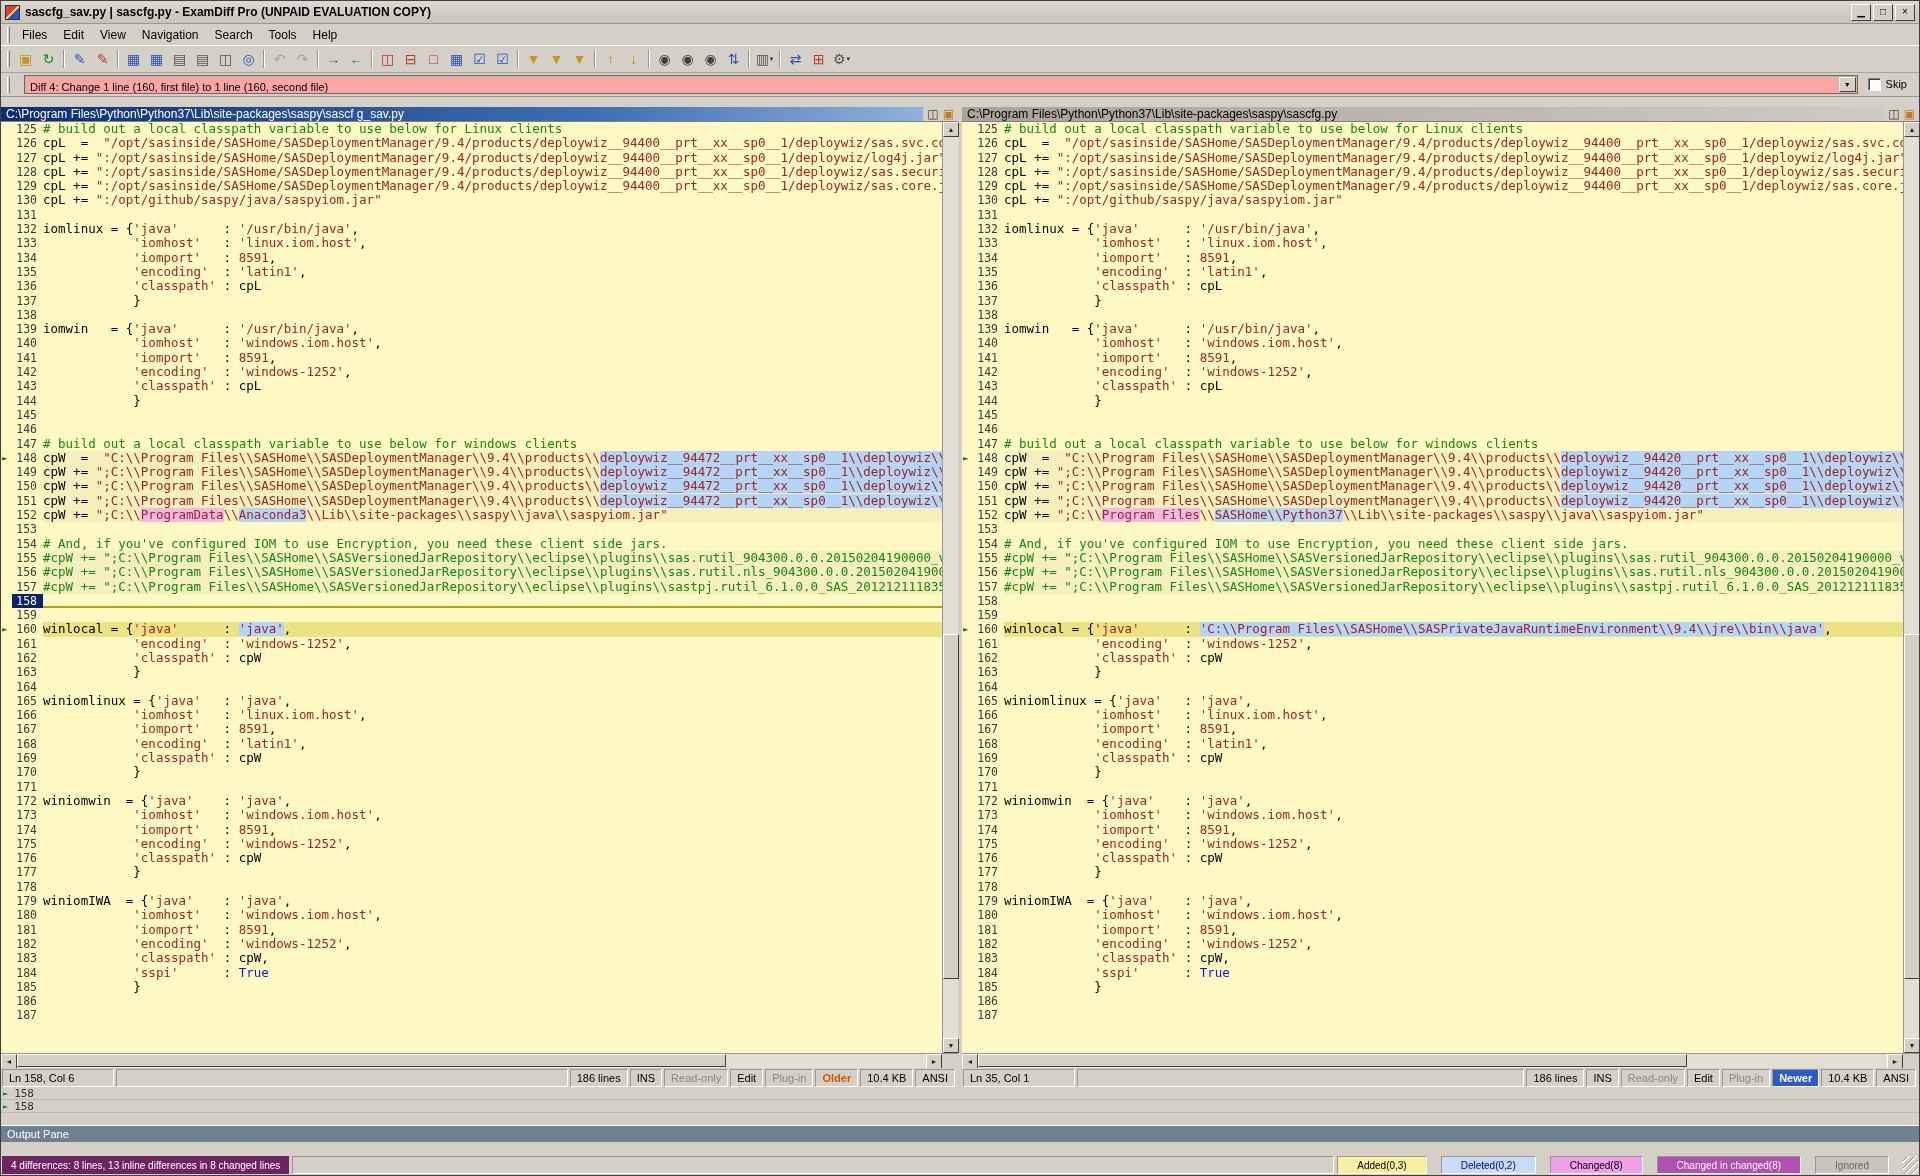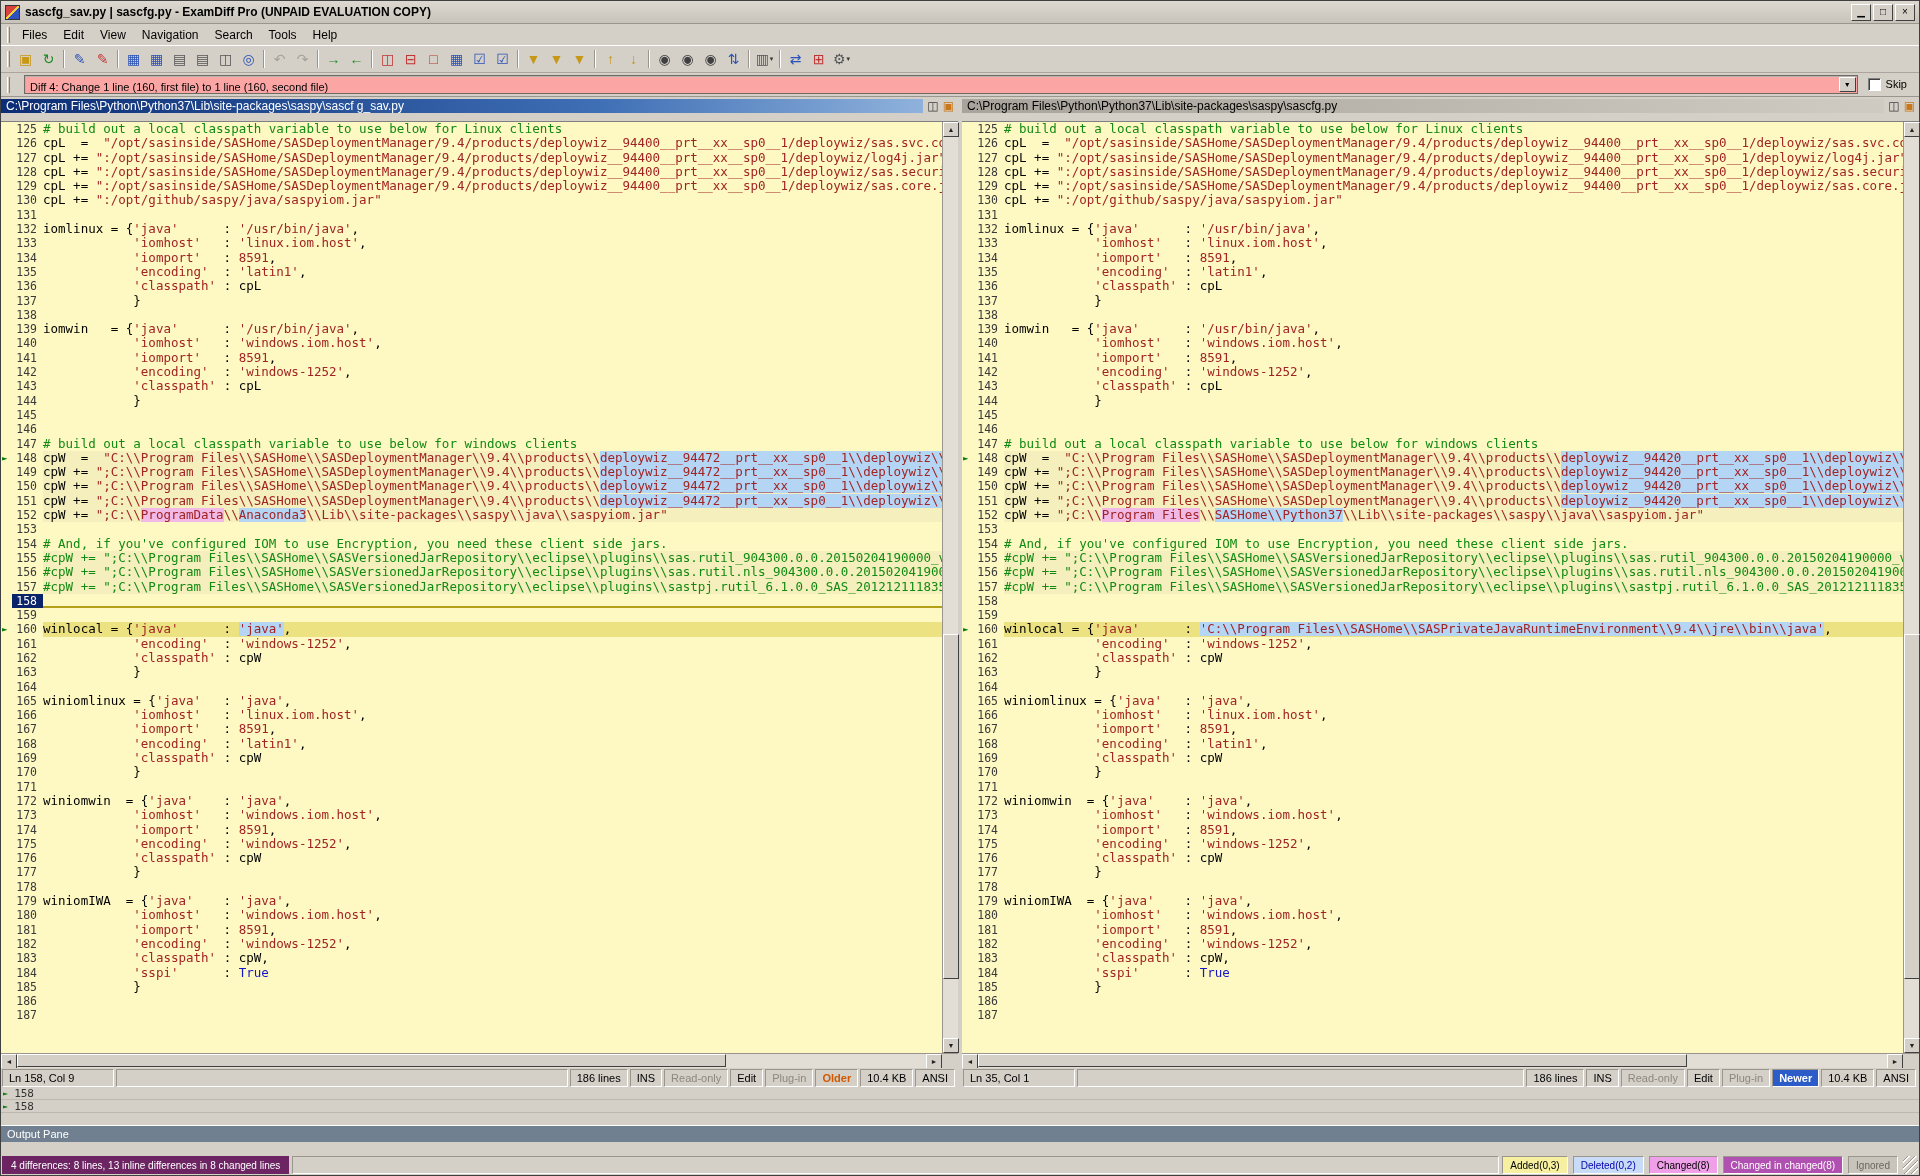--- a/index.html
+++ b/index.html
@@ -30,21 +30,21 @@
   .combo{flex:1;height:19px;background:#fca5a5;border:1px solid #6e6a64;box-shadow:inset 1px 1px 0 #b8b4ac;display:flex;align-items:flex-end}
   .combo-text{flex:1;font-size:11px;padding:0 5px;white-space:nowrap;overflow:hidden}
   .combo-btn{width:17px;height:15px;margin:1px;background:#d4d0c8;border:1px solid;border-color:#fff #404040 #404040 #fff;font-size:7px;display:flex;align-items:center;justify-content:center}
   .skip{display:flex;align-items:flex-start;gap:5px;font-size:11px;flex:none;padding-right:4px}
   .checkbox{width:13px;height:13px;background:#fff;border:1px solid;border-color:#808080 #fff #fff #808080;box-shadow:inset 1px 1px 0 #404040}
 
   
   .main{flex:1;display:flex;min-height:0;padding-top:2px}
   .pane{flex:1;display:flex;flex-direction:column;min-width:0}
   .pane-sep{width:4px;flex:none}
-  .pane-header{height:22px;flex:none;display:flex;align-items:flex-start}
+  .pane-header{height:22px;flex:none;display:flex;align-items:flex-end}
   .ph-title{flex:1;display:flex;align-items:center;padding:0 5px;white-space:nowrap;overflow:hidden;font-size:12px}
   .pane-header.active .ph-title{background:linear-gradient(90deg,#0b2d75 0%,#3f6fb5 65%,#8fb2dc 100%);color:#fff}
   .pane-header.inactive .ph-title{background:linear-gradient(90deg,#a8a49b 0%,#cfcbc2 100%);color:#000}
   .ph-icons{display:flex;align-items:center;background:#d4d0c8;padding:0 4px;gap:4px;flex:none}
   .ph-icon{font-size:12px;color:#404040}
   .ph-icon.orange{color:#c87818}
 
   .code-wrap{flex:1;display:flex;min-height:0;background:#fef9c3;border-top:1px solid #808080}
   .code-area{flex:1;overflow:hidden;font-family:"DejaVu Sans Mono","Liberation Mono",monospace;font-size:12.5px}
   .crow{display:flex;height:14.3px;line-height:14.3px;white-space:pre}
@@ -93,21 +93,21 @@
 
   
   .output-header{height:17px;flex:none;background:#708090;color:#fff;font-size:11px;display:flex;align-items:center;padding-left:6px;border-top:1px solid #fff}
   .output-body{height:13px;flex:none;background:#d4d0c8}
 
   
   .statusbar{height:20px;flex:none;display:flex;align-items:stretch;background:#d4d0c8;font-size:10px;padding:1px}
   .sb-summary{background:#6c2462;color:#fff;display:flex;align-items:center;padding:0 9px;white-space:nowrap}
   .sb-fill{flex:1;border:1px solid;border-color:#9a968e #fff #fff #9a968e;margin:0 3px}
   .sb-badges{display:flex;align-items:stretch}
-  .badge{display:flex;align-items:center;padding:0 7px;margin-right:5px;border:1px solid;border-color:#9a968e #fff #fff #9a968e;white-space:nowrap}
+  .badge{display:flex;align-items:center;padding:0 19px;margin-right:14px;border:1px solid;border-color:#9a968e #fff #fff #9a968e;white-space:nowrap}
   .sb-grip{width:15px;background:repeating-linear-gradient(135deg,transparent 0 3px,#9a968e 3px 4px,#fff 4px 5px)}
 </style>
 </head>
 <body>
 
 <div class="app">
 
   <div class="titlebar">
     <div class="app-icon"></div>
     <span class="title-text">sascfg_sav.py | sascfg.py - ExamDiff Pro (UNPAID EVALUATION COPY)</span>
@@ -342,21 +342,21 @@
       </div>
       <div class="hscroll">
         <div class="sb-btn">◄</div>
         <div class="htrack">
           <div class="hthumb"></div>
         </div>
         <div class="sb-btn">►</div>
         <div class="hcorner"></div>
       </div>
       <div class="pane-status">
-        <span class="cell w-ln">Ln 158, Col 9</span>
+        <span class="cell w-ln">Ln 158, Col 6</span>
         <span class="cell fill"></span>
         <span class="cell">186 lines</span>
         <span class="cell">INS</span>
         <span class="cell dim">Read-only</span>
         <span class="cell">Edit</span>
         <span class="cell dim">Plug-in</span>
         <span class="cell older">Older</span>
         <span class="cell">10.4 KB</span>
         <span class="cell">ANSI</span>
       </div>

